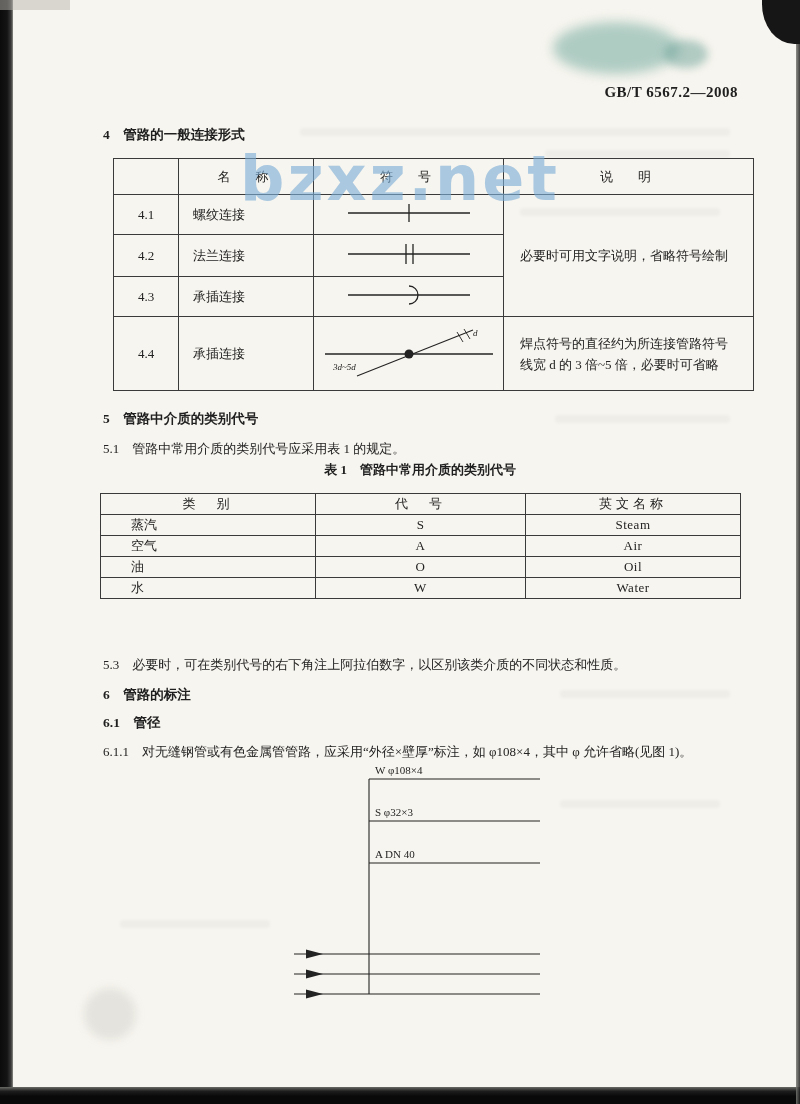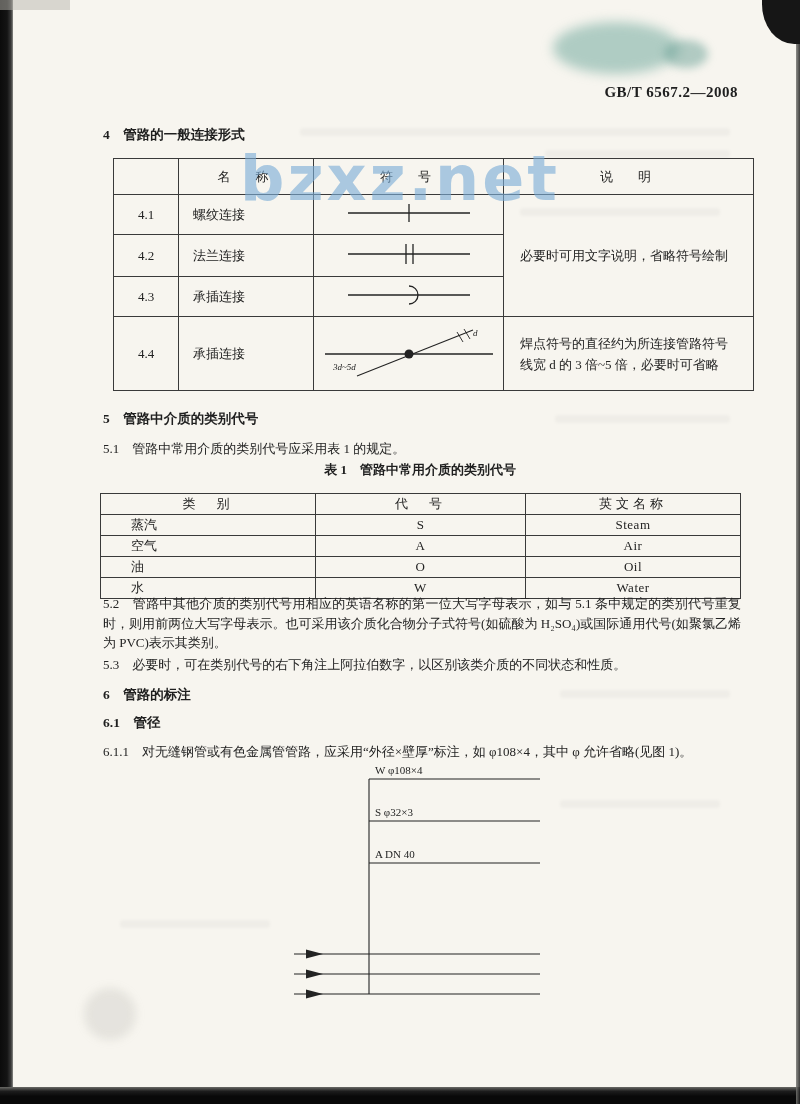--- a/index.html
+++ b/index.html
@@ -184,21 +184,20 @@
       <td class="cen">Oil</td>
     </tr>
     <tr>
       <td class="cat">水</td>
       <td class="cen">W</td>
       <td class="cen">Water</td>
     </tr>
   </tbody>
     </table>
 
-  <div class="para" style="top:594px;">5.2　管路中其他介质的类别代号用相应的英语名称的第一位大写字母表示，如与 5.1 条中规定的类别代号重复时，则用前两位大写字母表示。也可采用该介质化合物分子式符号(如硫酸为 H₂SO₄)或国际通用代号(如聚氯乙烯为 PVC)表示其类别。</div>
   <div class="para" style="top:655px;">5.3　必要时，可在类别代号的右下角注上阿拉伯数字，以区别该类介质的不同状态和性质。</div>
 
   <div class="h" style="top:686px;">6　管路的标注</div>
   <div class="h" style="top:714px;">6.1　管径</div>
   <div class="para" style="top:742px;">6.1.1　对无缝钢管或有色金属管管路，应采用“外径×壁厚”标注，如 φ108×4，其中 φ 允许省略(见图 1)。</div>
 
   <div class="fig-wrap">
     <svg width="252" height="240" viewBox="0 0 252 240">
 
       <line x1="77" y1="17" x2="77" y2="232" stroke="#232323" stroke-width="1.1"></line>

